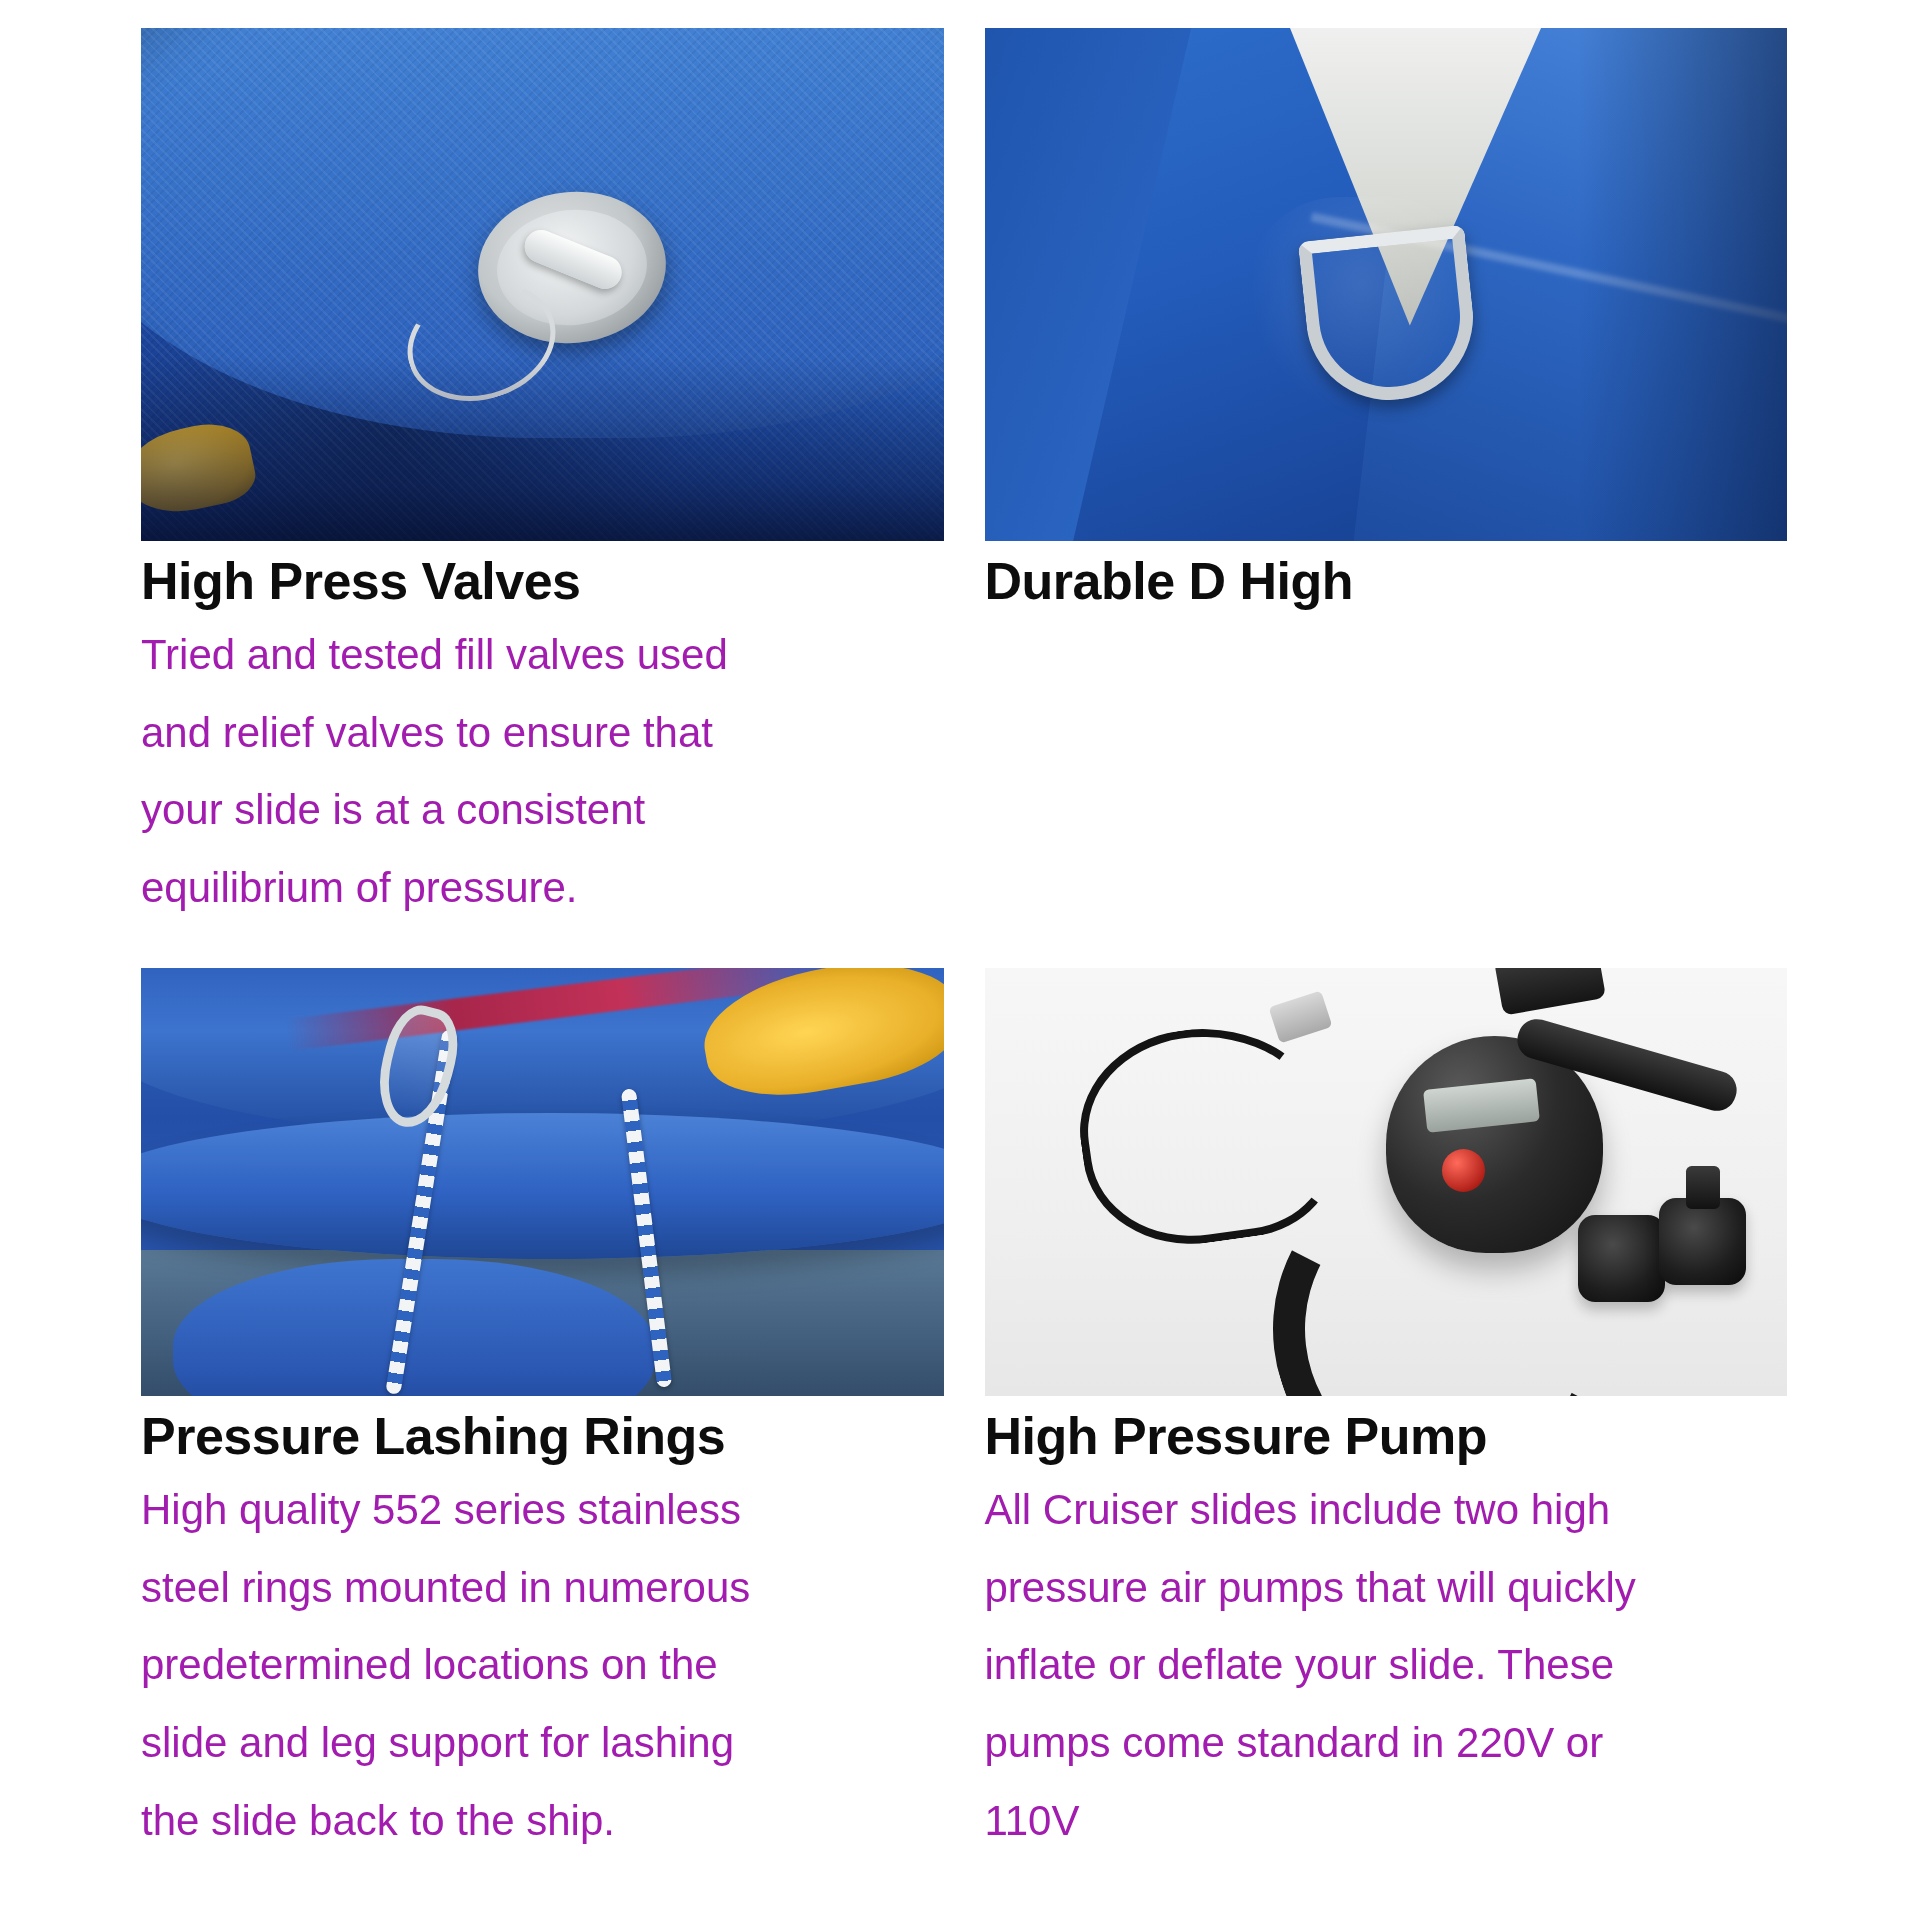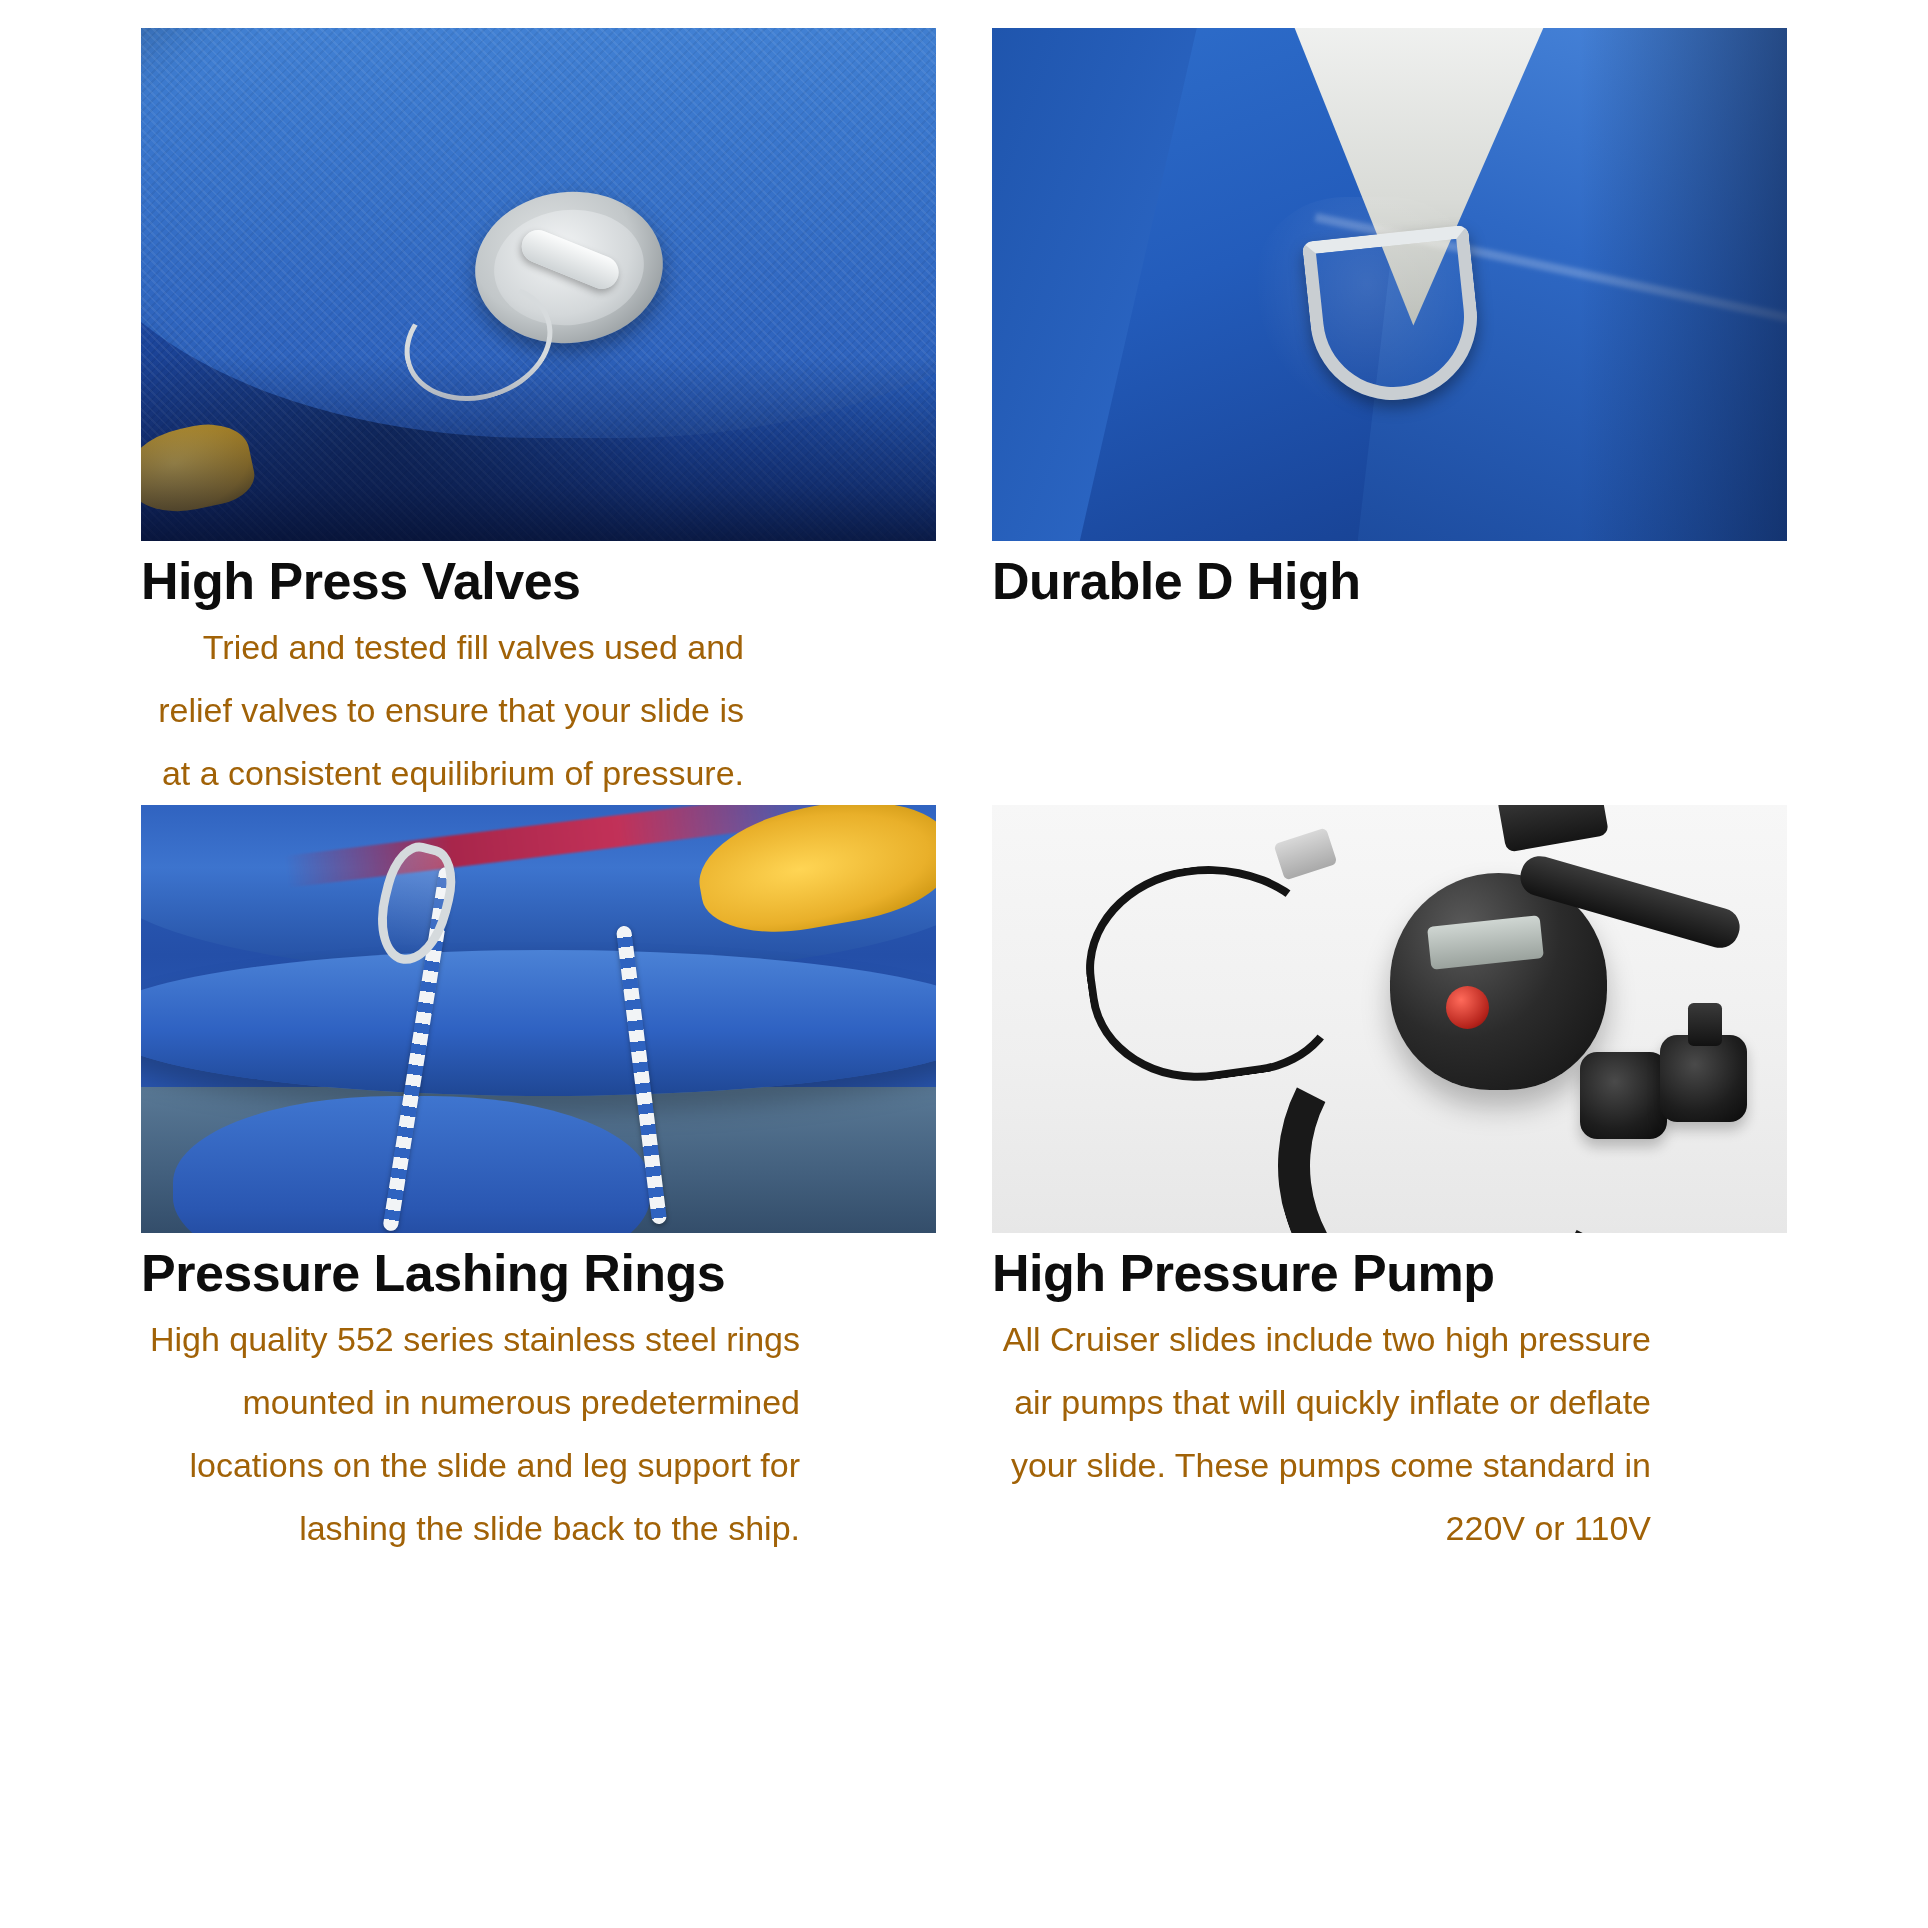--- a/index.html
+++ b/index.html
@@ -21,20 +21,21 @@
     background: #ffffff;
     box-sizing: border-box;
     padding: 28px 141px 19px 141px;
   }
   .grid {
     display: grid;
     grid-template-columns: 1fr 1fr;
     column-gap: 56px;
     row-gap: 0px;
     width: 100%;
+    gap: 41px;
   }
   .cell {
     position: relative;
   }
   .photo {
     width: 100%;
     height: 513px;
     overflow: hidden;
     position: relative;
     background: #1b47b5;
@@ -45,25 +46,24 @@
   .card-title {
     font-size: 52px;
     font-weight: bold;
     letter-spacing: -0.5px;
     margin: 13px 0 7.5px 0;
     line-height: 1.05;
     color: #0d0d0d;
     white-space: nowrap;
   }
   .card-body {
-    font-size: 34px;
+    font-size: 42px;
     line-height: 1.85;
-    color: #a16207;
+    color: #a21caf;
     max-width: 603px;
-    text-align: right;
   }
   .card-body.wide {
     max-width: 659px;
   }
 
   
   .p1 {
     background:
       radial-gradient(circle at 32% 78%, rgba(0,0,0,0.35) 0%, rgba(0,0,0,0) 42%),
       linear-gradient(200deg, #3f7fd4 0%, #2f6ccb 30%, #1f4fae 62%, #17357f 100%);

